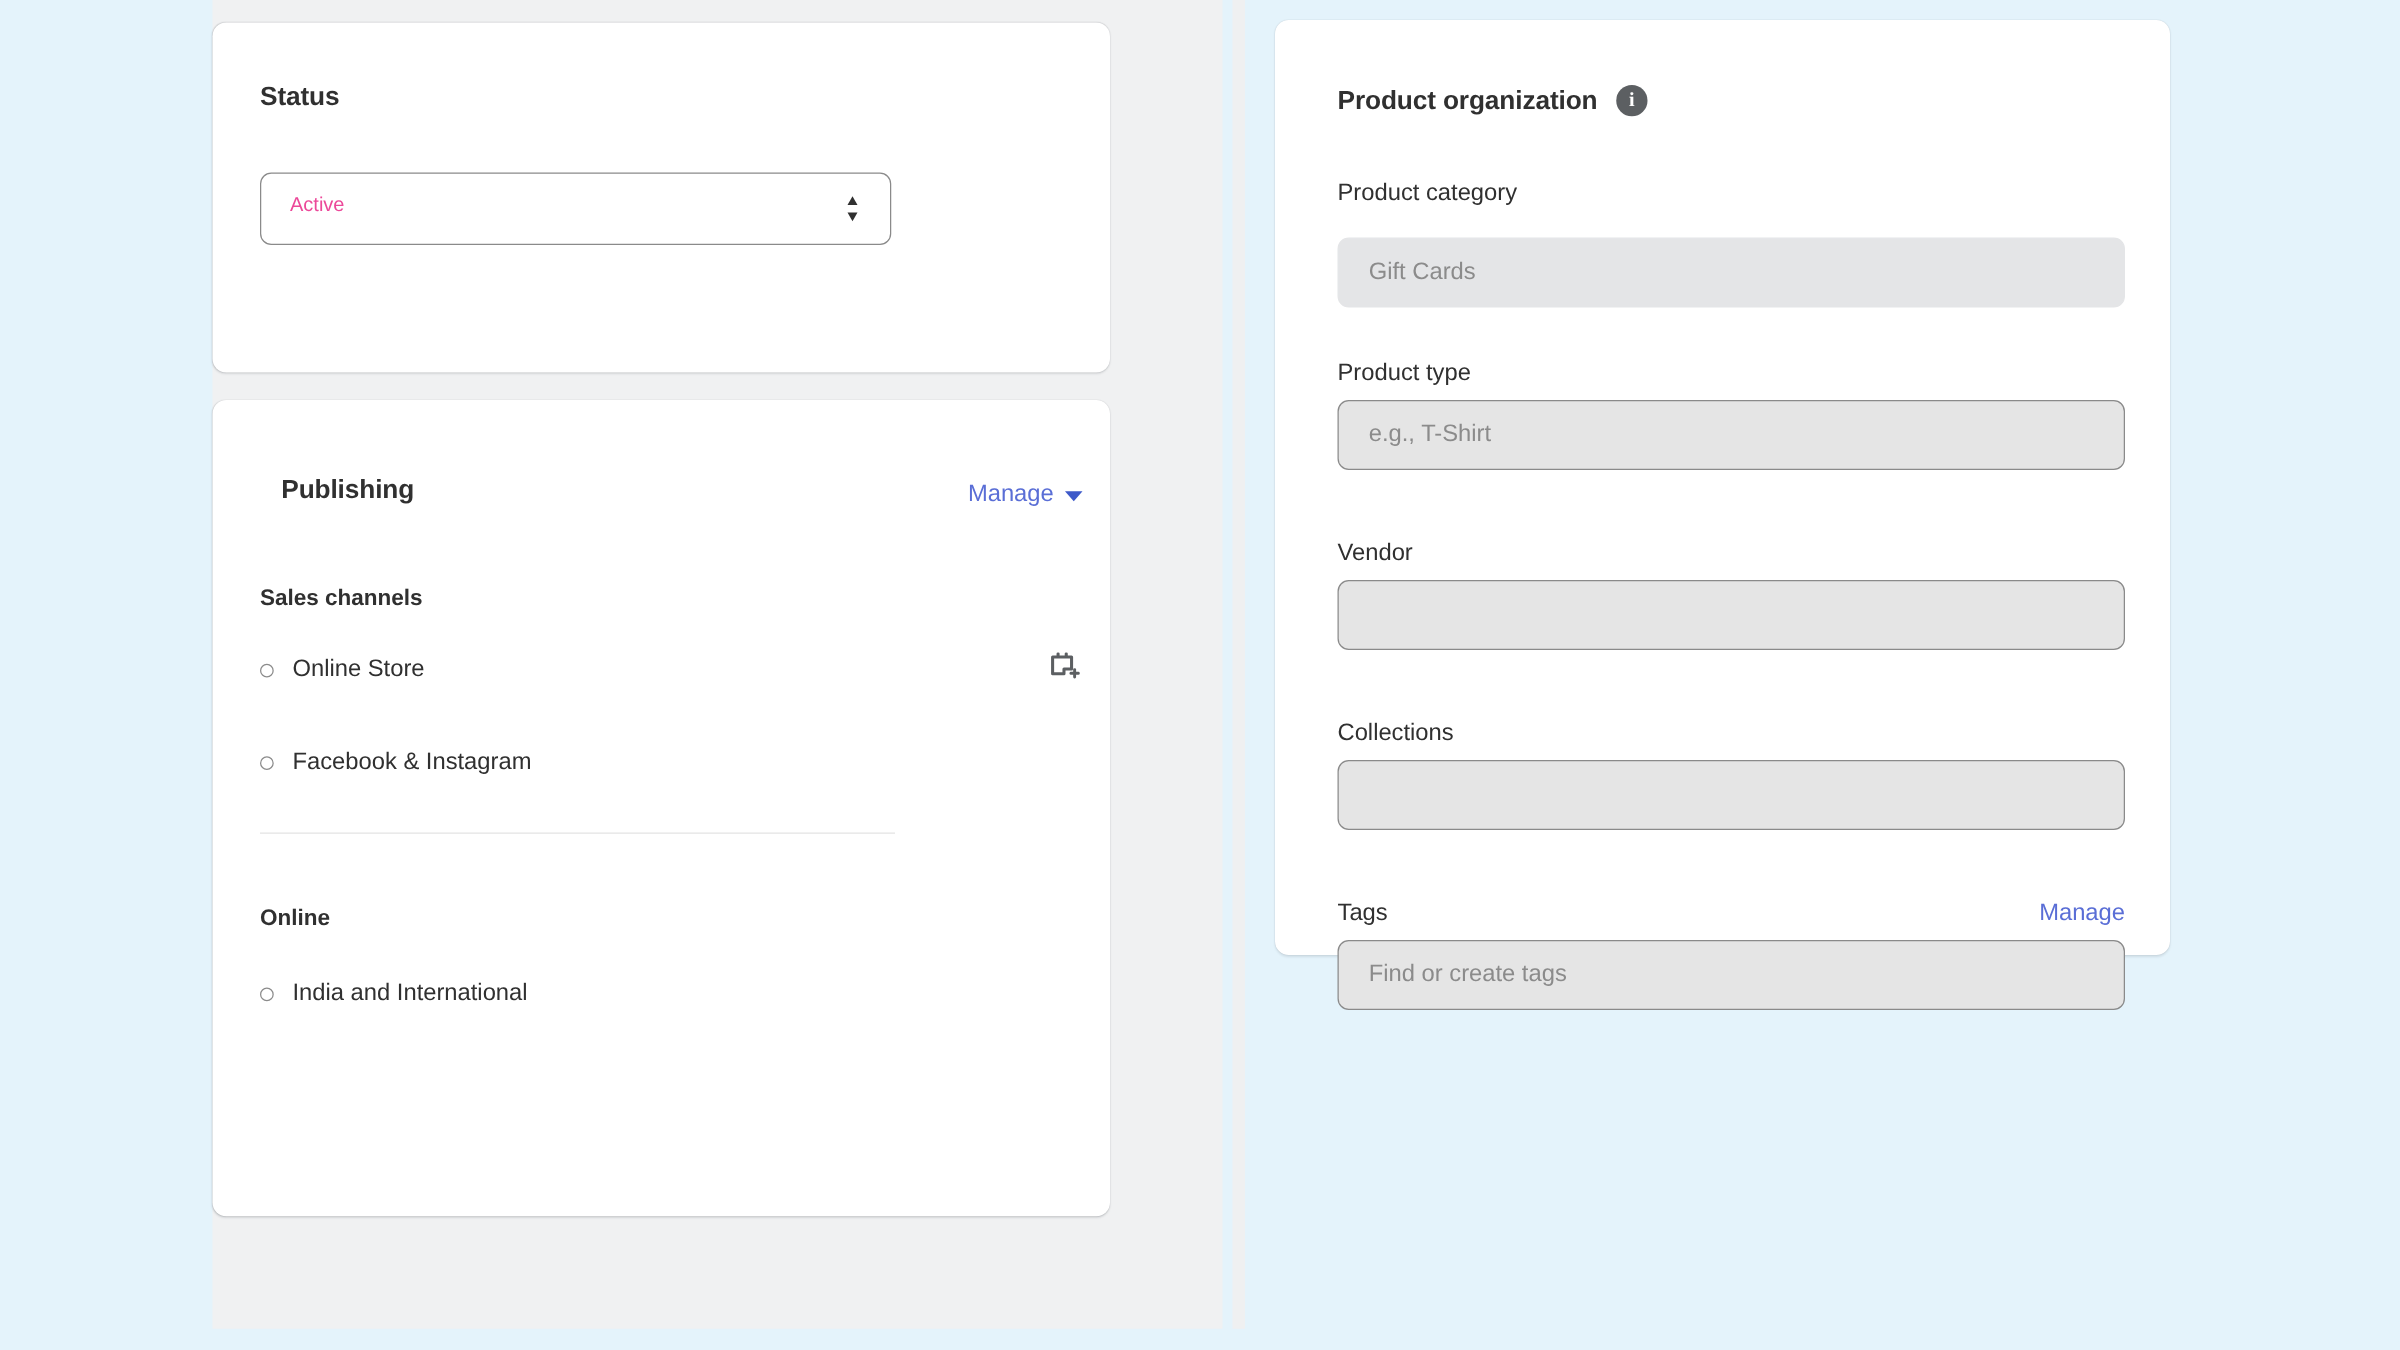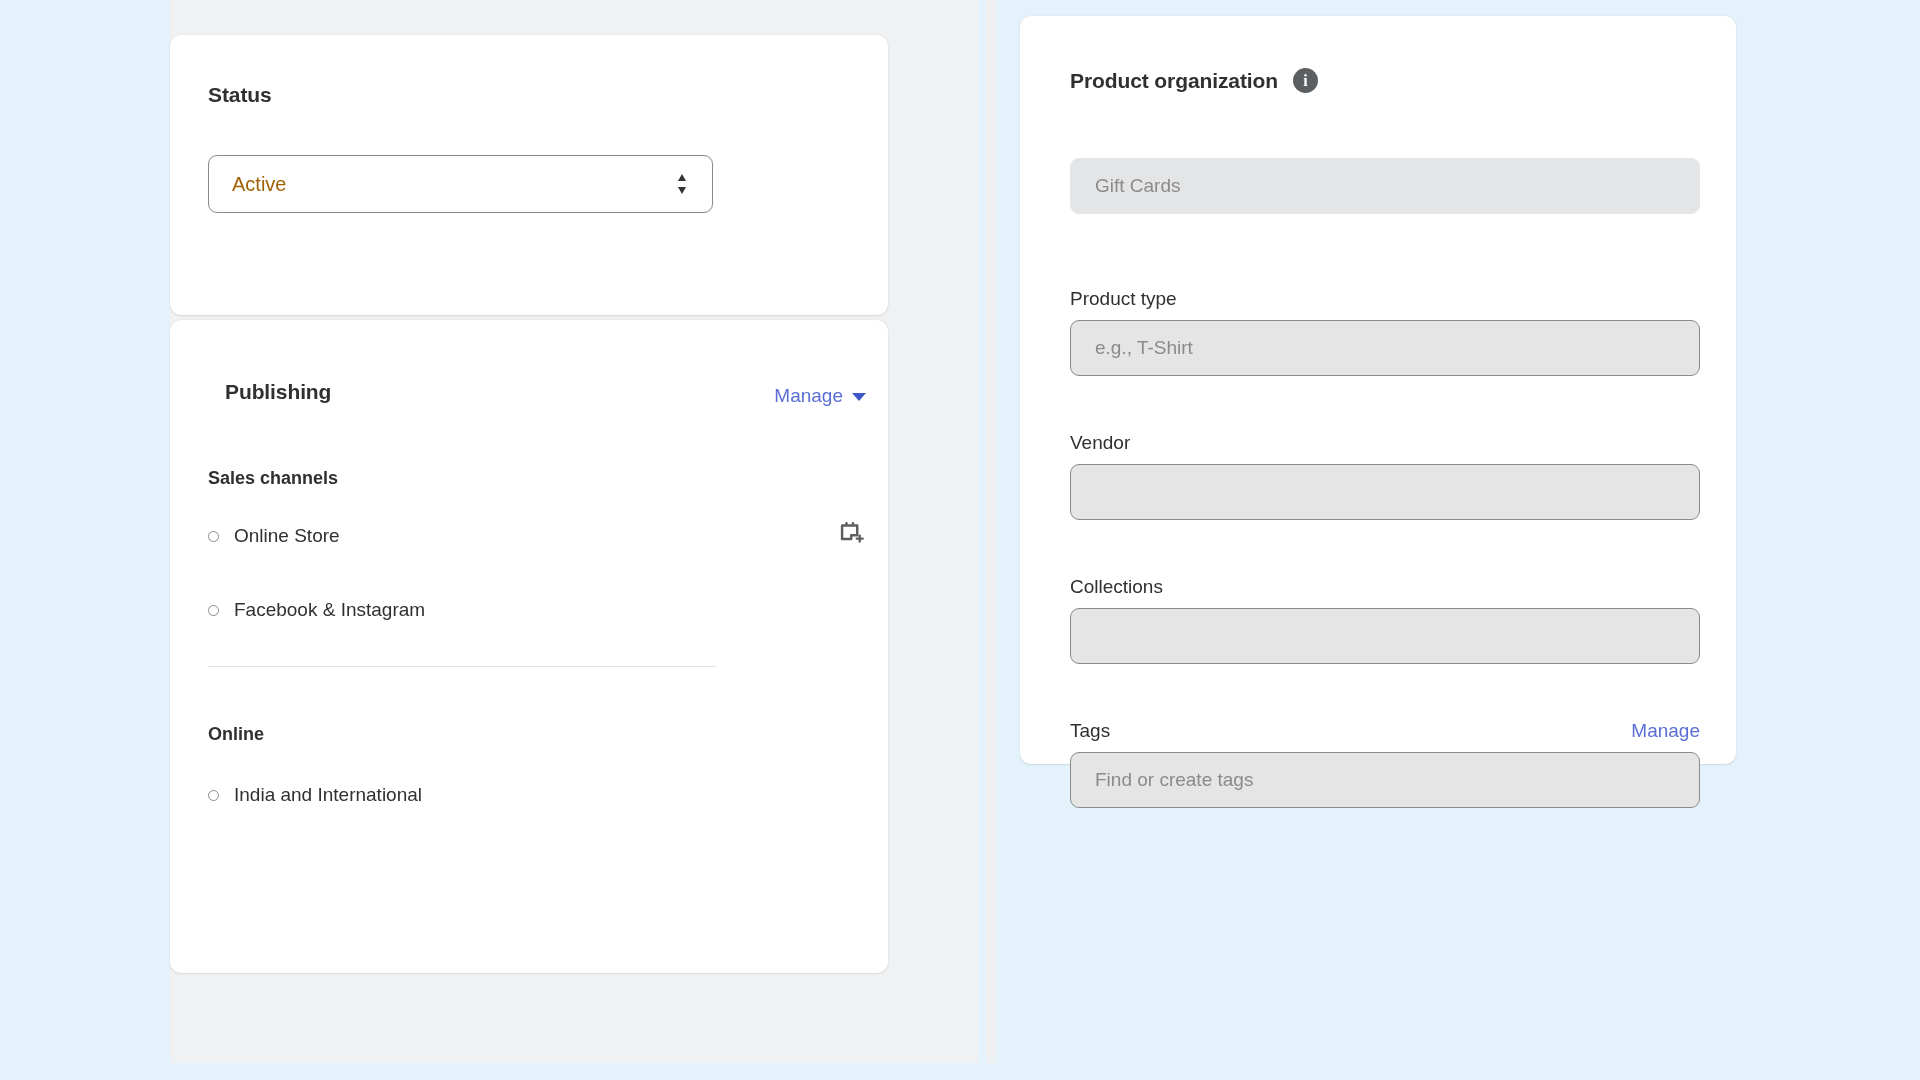--- a/index.html
+++ b/index.html
@@ -28,21 +28,21 @@
 
   .card {
     position: absolute;
     background: #ffffff;
     border-radius: 11px;
     box-shadow: 0 1px 2px rgba(22,29,37,0.10), 0 0 1px rgba(22,29,37,0.16);
   }
 
   .status-card {
     left: 0px;
-    top: 35px;
+    top: 18px;
     width: 718px;
     height: 280px;
   }
 
   .publishing-card {
     left: 0px;
     top: 320px;
     width: 718px;
     height: 653px;
   }
@@ -68,22 +68,22 @@
     height: 58px;
     border: 1.5px solid #8a8a8a;
     border-radius: 9px;
     background: #ffffff;
     box-sizing: border-box;
   }
   .status-select-value {
     position: absolute;
     left: 23px;
     top: 17px;
-    font-size: 20px;
-    color: #a16207;
+    font-size: 16px;
+    color: #ec4899;
   }
   .stepper-icon {
     position: absolute;
     right: 24px;
     top: 50%;
     transform: translateY(-50%);
     width: 12px;
     height: 24px;
   }
 
@@ -317,20 +317,21 @@
 <div class="center-divider"></div>
 
 <div class="right-card">
 
   <div class="org-header">
     <span class="card-title">Product organization</span>
     <span class="info-icon">i</span>
   </div>
 
   <div class="field-group grp-category">
+    <label class="field-label">Product category</label>
     <input class="text-input disabled-field" type="text" readonly="" value="Gift Cards" style="">
   </div>
 
   <div class="field-group grp-type">
     <label class="field-label">Product type</label>
     <input class="text-input" type="text" placeholder="e.g., T-Shirt" style="">
   </div>
 
   <div class="field-group grp-vendor">
     <label class="field-label">Vendor</label>

